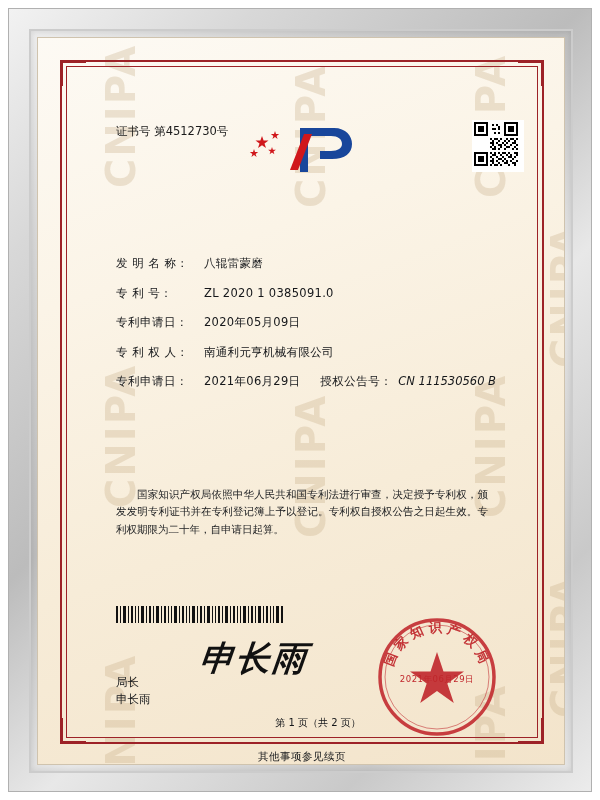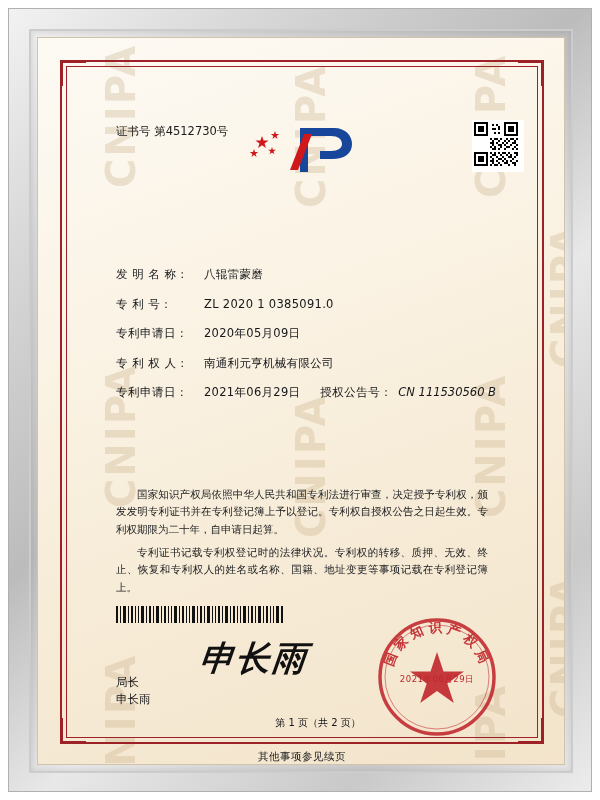--- a/index.html
+++ b/index.html
@@ -131,21 +131,20 @@
     position: absolute;
     left: 78px; top: 218px;
     width: 380px;
   }
   .row {
     display: flex;
     align-items: baseline;
     margin-bottom: 14.5px;
     font-size: 11.5px;
     color: #15171a;
-    margin-top: 11px;
   }
   .row .lbl {
     width: 88px;
     flex: 0 0 88px;
     letter-spacing: 0.5px;
   }
   .row .val {
     flex: 1;
     letter-spacing: 0.3px;
   }
@@ -413,21 +412,20 @@
         <div class="row dual">
           <span class="lbl">专利申请日：</span>
           <span class="val">2021年06月29日</span>
           <span class="lbl2">授权公告号：</span>
           <span class="val2">CN 111530560 B</span>
         </div>
       </div>
 
       <div class="paras">
         <p>国家知识产权局依照中华人民共和国专利法进行审查，决定授予专利权，颁发发明专利证书并在专利登记簿上予以登记。专利权自授权公告之日起生效。专利权期限为二十年，自申请日起算。</p>
-        <p>专利证书记载专利权登记时的法律状况。专利权的转移、质押、无效、终止、恢复和专利权人的姓名或名称、国籍、地址变更等事项记载在专利登记簿上。</p>
       </div>
 
       <div class="barcode">
         <svg width="170" height="17" viewBox="0 0 170 17" shape-rendering="crispEdges" aria-hidden="true">
           <rect width="170" height="17" fill="transparent"></rect>
           <g fill="#111">
             <rect x="0" y="0" width="2" height="17"></rect>
               <rect x="4" y="0" width="1" height="17"></rect>
             <rect x="7" y="0" width="3" height="17"></rect>
               <rect x="12" y="0" width="1" height="17"></rect>

